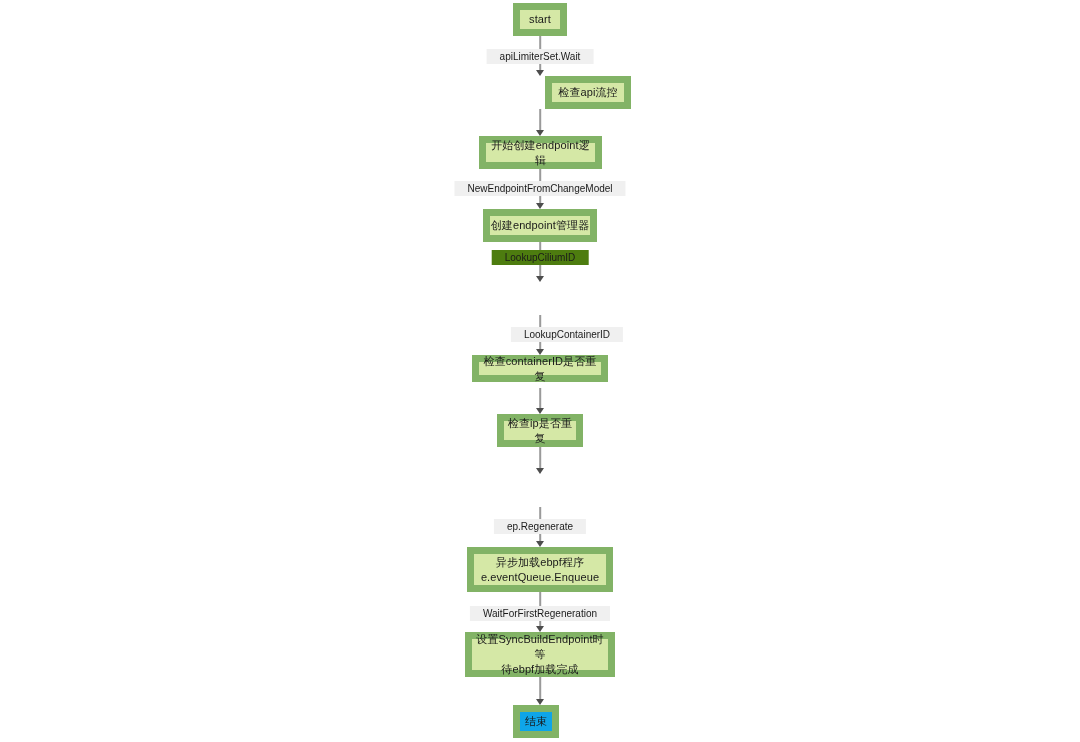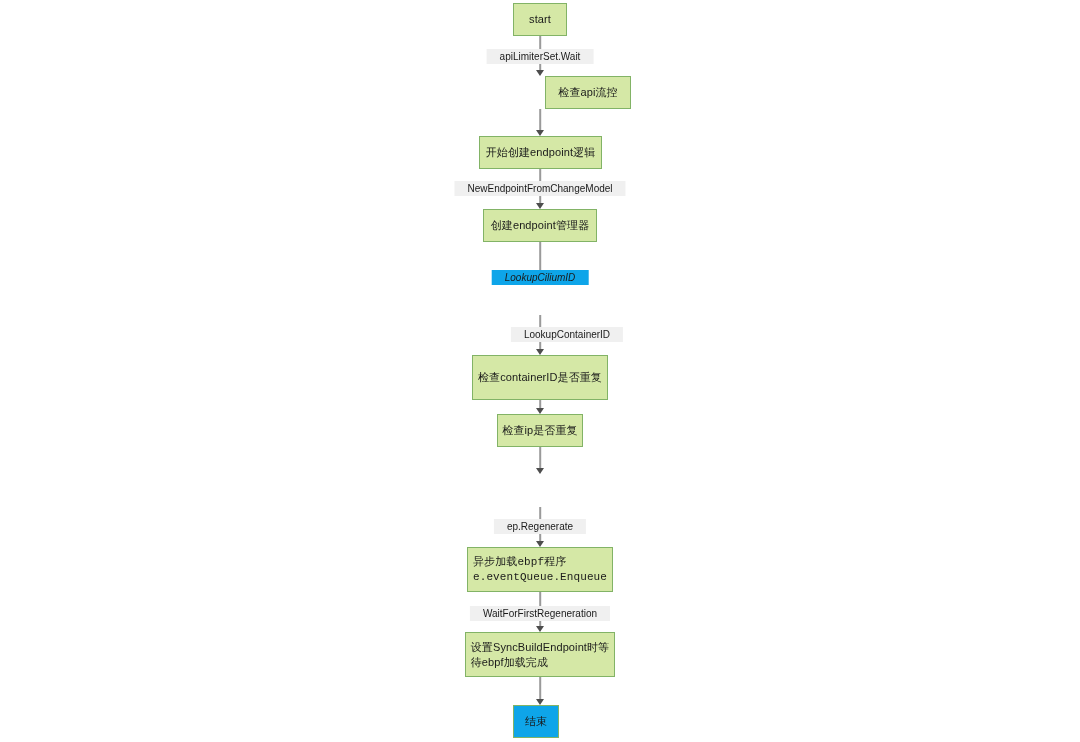--- a/index.html
+++ b/index.html
@@ -18,27 +18,28 @@
     position: absolute;
     left: 0;
     top: 0;
     width: 1080px;
     height: 742px;
   }
   .node {
     position: absolute;
     box-sizing: border-box;
     background: #d5e8a6;
-    border: 1px solid #701a75;
+    border: 7px solid #701a75;
     color: #1a1a1a;
     font-size: 11px;
     line-height: 15px;
     display: flex;
     align-items: center;
     justify-content: center;
+    text-align: center;
     white-space: pre-line;
     letter-spacing: 0.1px;
   }
   .edge-label {
     position: absolute;
     box-sizing: border-box;
     background: #f0f0f0;
     color: #1a1a1a;
     font-size: 10px;
     line-height: 13px;
@@ -70,40 +71,40 @@
     <div class="connector" style="left: 540px; top: 36px; height: 35px; background: rgb(154, 154, 154);"></div>
     <div class="arrow-head" style="left: 540px; top: 70px;"></div>
     <div class="edge-label" style="left: 540px; top: 49px; background: rgb(240, 240, 240);">apiLimiterSet.Wait</div>
     <div class="connector" style="left: 540px; top: 109px; height: 22px; background: rgb(154, 154, 154);"></div>
     <div class="arrow-head" style="left: 540px; top: 130px;"></div>
     <div class="connector" style="left: 540px; top: 169px; height: 35px; background: rgb(154, 154, 154);"></div>
     <div class="arrow-head" style="left: 540px; top: 203px;"></div>
     <div class="edge-label" style="left: 540px; top: 181px; background: rgb(240, 240, 240);">NewEndpointFromChangeModel</div>
     <div class="connector" style="left: 540px; top: 242px; height: 35px; background: rgb(154, 154, 154);"></div>
     <div class="arrow-head" style="left: 540px; top: 276px;"></div>
-    <div class="edge-label" style="left: 540px; top: 270px; background: #0ea5e9; font-style: italic;">LookupCiliumID</div>
+    <div class="edge-label" style="left: 540px; top: 250px; background: #4d7c0f;">LookupCiliumID</div>
     <div class="connector" style="left: 540px; top: 315px; height: 35px; background: rgb(154, 154, 154);"></div>
     <div class="arrow-head" style="left: 540px; top: 349px;"></div>
     <div class="edge-label" style="left: 540px; top: 327px; background: rgb(240, 240, 240); margin-left: 27px;">LookupContainerID</div>
     <div class="connector" style="left: 540px; top: 388px; height: 21px; background: rgb(154, 154, 154);"></div>
     <div class="arrow-head" style="left: 540px; top: 408px;"></div>
     <div class="connector" style="left: 540px; top: 447px; height: 22px; background: rgb(154, 154, 154);"></div>
     <div class="arrow-head" style="left: 540px; top: 468px;"></div>
     <div class="connector" style="left: 540px; top: 507px; height: 35px; background: rgb(154, 154, 154);"></div>
     <div class="arrow-head" style="left: 540px; top: 541px;"></div>
     <div class="edge-label" style="left: 540px; top: 519px; background: rgb(240, 240, 240);">ep.Regenerate</div>
     <div class="connector" style="left: 540px; top: 592px; height: 35px; background: rgb(154, 154, 154);"></div>
     <div class="arrow-head" style="left: 540px; top: 626px;"></div>
     <div class="edge-label" style="left: 540px; top: 606px; background: rgb(240, 240, 240);">WaitForFirstRegeneration</div>
     <div class="connector" style="left: 540px; top: 677px; height: 23px; background: rgb(154, 154, 154);"></div>
     <div class="arrow-head" style="left: 540px; top: 699px;"></div>
     <div class="node" style="left: 513px; top: 3px; width: 54px; height: 33px; background: rgb(213, 232, 166); border-color: rgb(130, 179, 102); color: rgb(26, 26, 26);"><span>start</span></div>
     <div class="node" style="left: 497px; top: 76px; width: 86px; height: 33px; background: rgb(213, 232, 166); border-color: rgb(130, 179, 102); color: rgb(26, 26, 26); margin-left: 48px;"><span>检查api流控</span></div>
     <div class="node" style="left: 483px; top: 209px; width: 114px; height: 33px; background: rgb(213, 232, 166); border-color: rgb(130, 179, 102); color: rgb(26, 26, 26);"><span>创建endpoint管理器</span></div>
     <div class="node" style="left: 479px; top: 136px; width: 123px; height: 33px; background: rgb(213, 232, 166); border-color: rgb(130, 179, 102); color: rgb(26, 26, 26);"><span>开始创建endpoint逻辑</span></div>
-    <div class="node" style="left: 472px; top: 355px; width: 136px; height: 45px; background: rgb(213, 232, 166); border-color: rgb(130, 179, 102); color: rgb(26, 26, 26);"><span>检查containerID是否重复</span></div>
+    <div class="node" style="left: 472px; top: 355px; width: 136px; height: 27px; background: rgb(213, 232, 166); border-color: rgb(130, 179, 102); color: rgb(26, 26, 26);"><span>检查containerID是否重复</span></div>
     <div class="node" style="left: 497px; top: 414px; width: 86px; height: 33px; background: rgb(213, 232, 166); border-color: rgb(130, 179, 102); color: rgb(26, 26, 26);"><span>检查ip是否重复</span></div>
-    <div class="node" style="left: 467px; top: 547px; width: 146px; height: 45px; background: rgb(213, 232, 166); border-color: rgb(130, 179, 102); color: rgb(26, 26, 26); font-family: Liberation Mono, monospace;"><span>异步加载ebpf程序
+    <div class="node" style="left: 467px; top: 547px; width: 146px; height: 45px; background: rgb(213, 232, 166); border-color: rgb(130, 179, 102); color: rgb(26, 26, 26);"><span>异步加载ebpf程序
 e.eventQueue.Enqueue</span></div>
     <div class="node" style="left: 465px; top: 632px; width: 150px; height: 45px; background: rgb(213, 232, 166); border-color: rgb(130, 179, 102); color: rgb(26, 26, 26);"><span>设置SyncBuildEndpoint时等
 待ebpf加载完成</span></div>
     <div class="node" style="left: 513px; top: 705px; width: 46px; height: 33px; background: #0ea5e9; border-color: rgb(130, 179, 102); color: rgb(26, 26, 26);"><span>结束</span></div>
   </div>
 
 </body></html>

